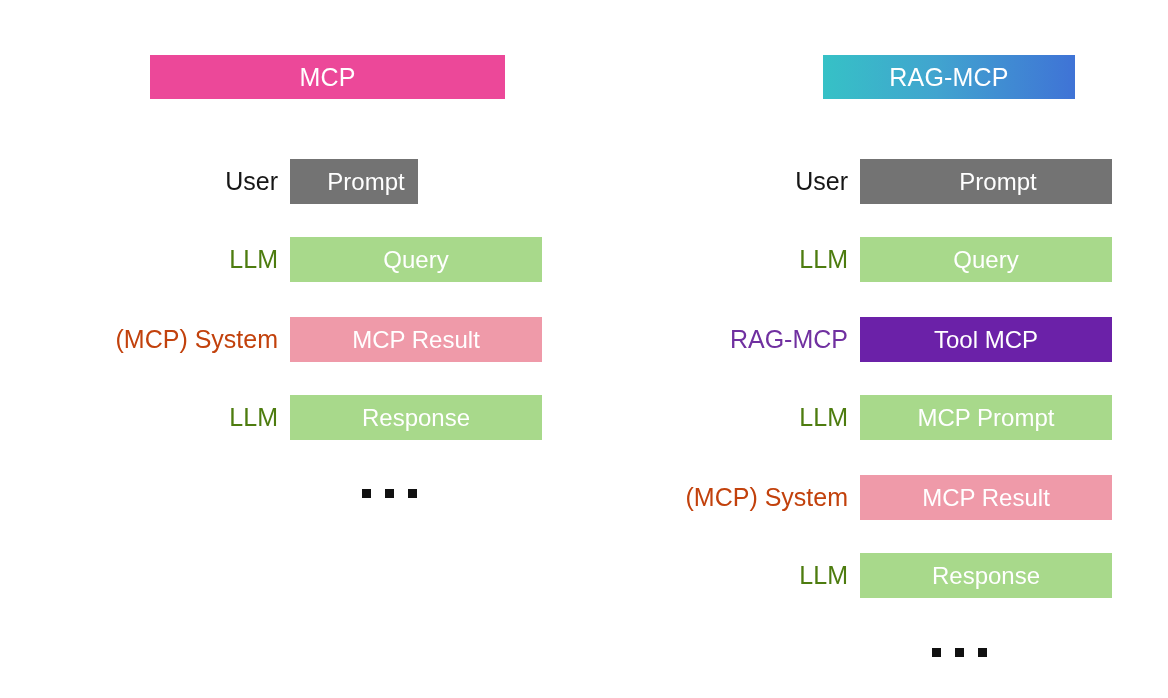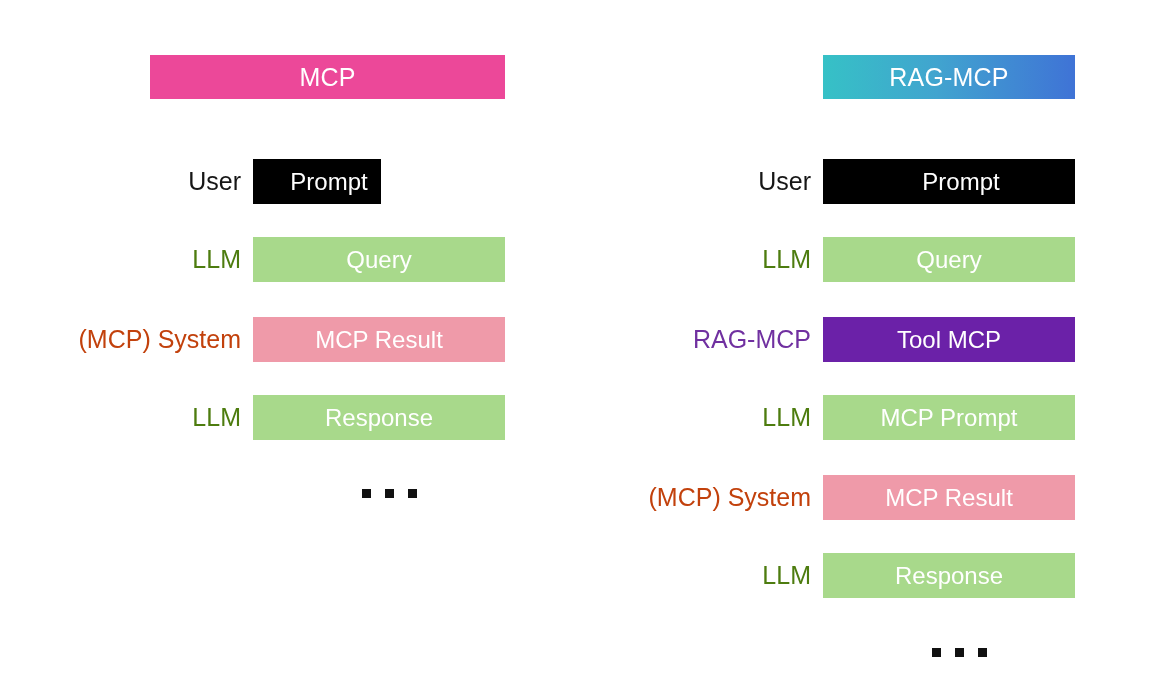--- a/index.html
+++ b/index.html
@@ -44,20 +44,21 @@
     width: 252px;
     background: linear-gradient(90deg, #36c1c6 0%, #41a4cf 45%, #3f73d6 100%);
   }
 
   
   .row {
     position: absolute;
     height: 45px;
     display: flex;
     align-items: flex-end;
+    margin-left: 37px;
   }
   .row .role-label {
     position: absolute;
     right: 100%;
     margin-right: 12px;
     white-space: nowrap;
     font-size: 25px;
     line-height: 45px;
   }
   .boxes {
@@ -87,21 +88,21 @@
   
   .col-right .row { left: 823px; width: 252px; }
   .col-right .row.r0 { top: 159px; }
   .col-right .row.r1 { top: 237px; }
   .col-right .row.r2 { top: 317px; }
   .col-right .row.r3 { top: 395px; }
   .col-right .row.r4 { top: 475px; }
   .col-right .row.r5 { top: 553px; }
 
   
-  .fill-gray   { background: #000000; padding-left: 24px; }
+  .fill-gray   { background: #737373; padding-left: 24px; }
   .fill-green  { background: #a8d98b; }
   .fill-pink   { background: #ef9aa9; }
   .fill-purple { background: #6b21a8; }
 
   
   .lbl-black  { color: #161616; }
   .lbl-green  { color: #4d7c0f; }
   .lbl-red    { color: #c2410c; }
   .lbl-purple { color: #7030a0; }
 

